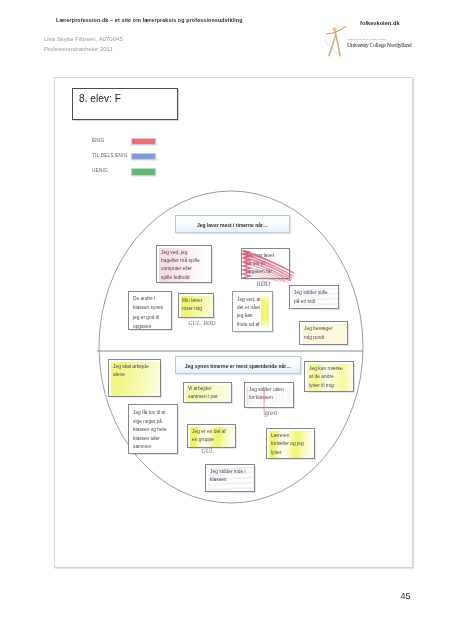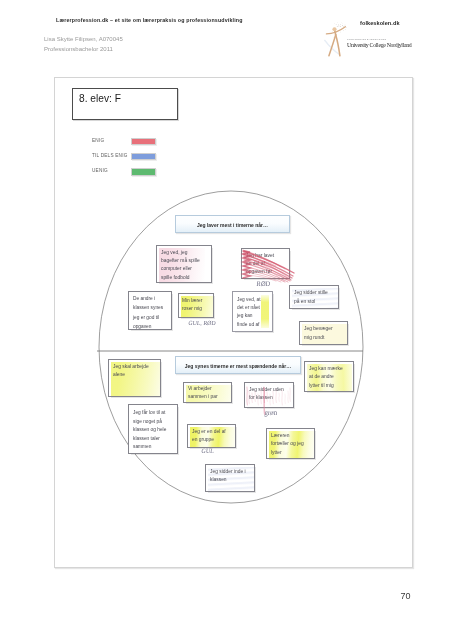--- a/index.html
+++ b/index.html
@@ -290,14 +290,14 @@
       </div>
       <div class="note" style="left: 151px; top: 387px; width: 50px; height: 28px; border: 0.7px solid rgb(132, 132, 140); box-shadow: rgba(0, 0, 0, 0.1) 0.7px 0.7px 0.7px;">
         <div class="hl" style="left: 2px; top: 2px; width: 46px; height: 24px; background: repeating-linear-gradient(177deg, rgba(204, 212, 236, 0) 0px, rgba(204, 212, 236, 0) 1.2px, rgba(204, 212, 236, 0.533) 1.9px, rgba(204, 212, 236, 0.733) 3.1px, rgba(204, 212, 236, 0.267) 4px, rgba(204, 212, 236, 0) 5px); opacity: 0.48;"></div>
         <div class="nt" style="position: absolute; left: 4px; top: 3px; width: 46px; font-size: 4.9px; line-height: 8.4px; color: rgb(73, 73, 82); white-space: nowrap;">
           <div>Jeg sidder inde i</div>
           <div>klassen</div>
         </div>
       </div>
     </div>
 
-  <div class="pagenum">70</div>
+  <div class="pagenum">45</div>
 </div>
 
 </body></html>

